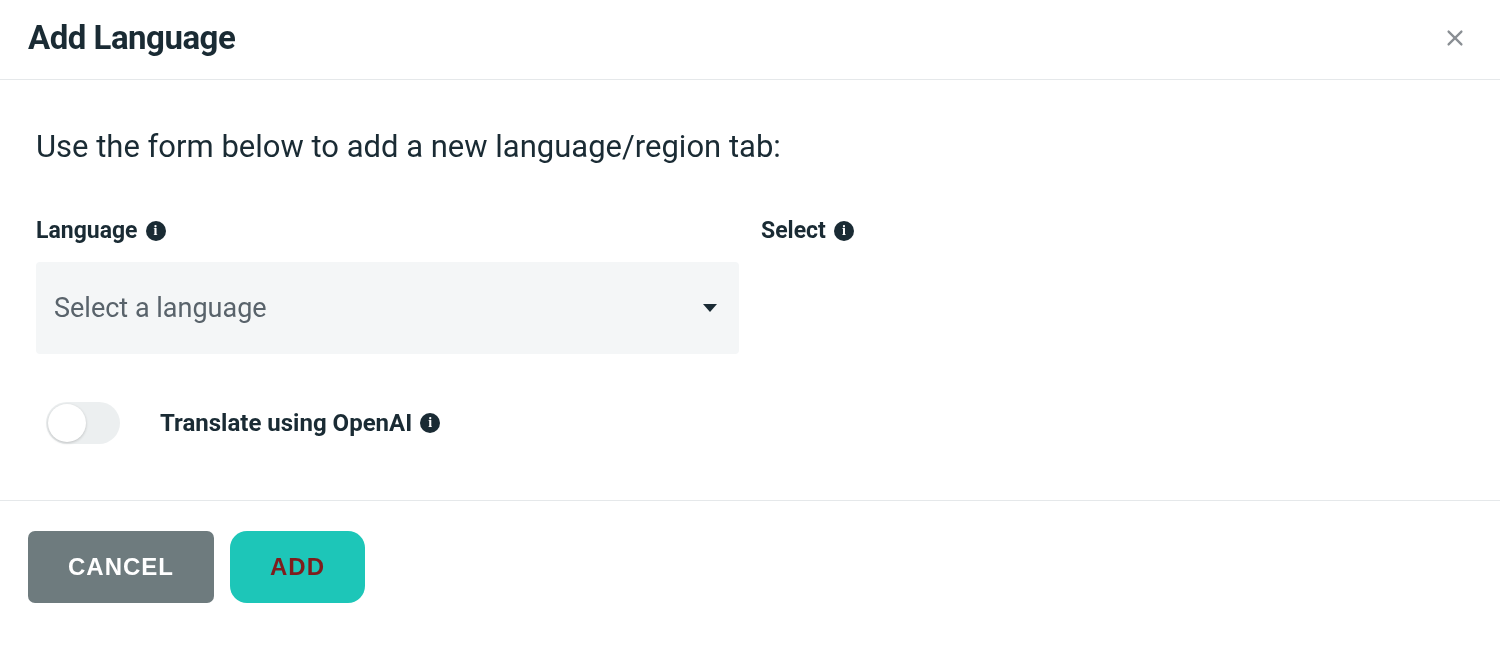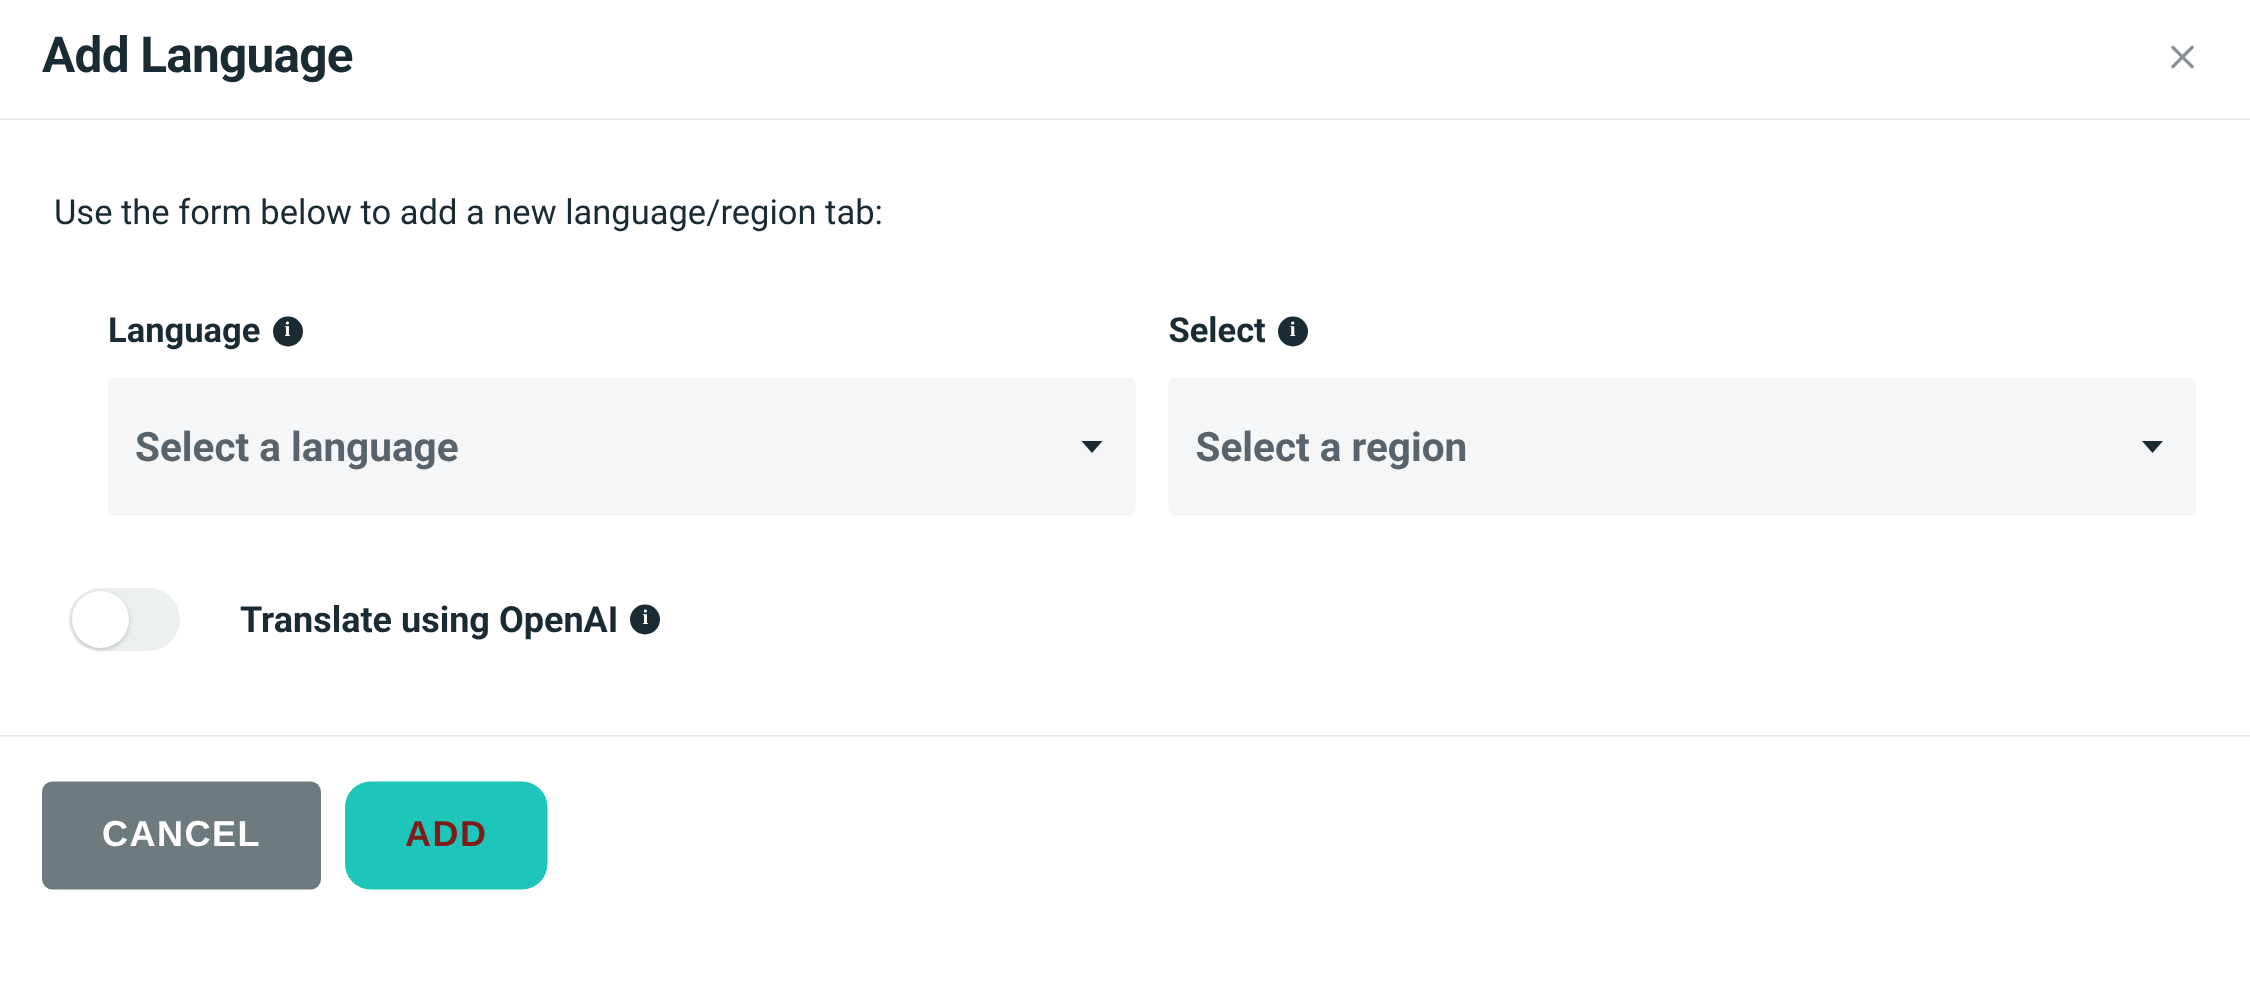--- a/index.html
+++ b/index.html
@@ -39,30 +39,29 @@
       justify-content: center;
     }
     .close-btn svg {
       width: 22px;
       height: 22px;
     }
     .modal-body {
       padding: 48px 36px 56px 36px;
     }
     .instruction {
-      font-size: 23px;
+      font-size: 31px;
       font-weight: 400;
       color: #1a2b34;
       margin-bottom: 52px;
     }
     .form-row {
       display: flex;
       gap: 22px;
       margin-bottom: 48px;
-      margin-left: 36px;
     }
     .form-group {
       flex: 1;
       display: flex;
       flex-direction: column;
     }
     .form-label {
       display: flex;
       align-items: center;
       font-size: 23px;
@@ -88,21 +87,20 @@
     .select-input {
       background: #f4f6f7;
       border: none;
       border-radius: 4px;
       height: 92px;
       padding: 0 22px 0 18px;
       display: flex;
       align-items: center;
       justify-content: space-between;
       cursor: pointer;
-      font-weight: bold;
     }
     .select-placeholder {
       font-size: 27px;
       color: #59636b;
     }
     .caret-down {
       width: 0;
       height: 0;
       border-left: 7px solid transparent;
       border-right: 7px solid transparent;
@@ -195,24 +193,20 @@
         <span class="select-placeholder">Select a language</span>
         <span class="caret-down"></span>
       </div>
     </div>
 
     <div class="form-group">
       <label class="form-label">
         <span>Select</span>
         <span class="info-icon">i</span>
       </label>
-      <div class="select-input">
-        <span class="select-placeholder">Select a region</span>
-        <span class="caret-down"></span>
-      </div>
     </div>
   </div>
 
   <div class="toggle-row">
     <div class="toggle">
       <div class="toggle-knob"></div>
     </div>
     <div class="toggle-label">
       <span>Translate using OpenAI</span>
       <span class="info-icon">i</span>

